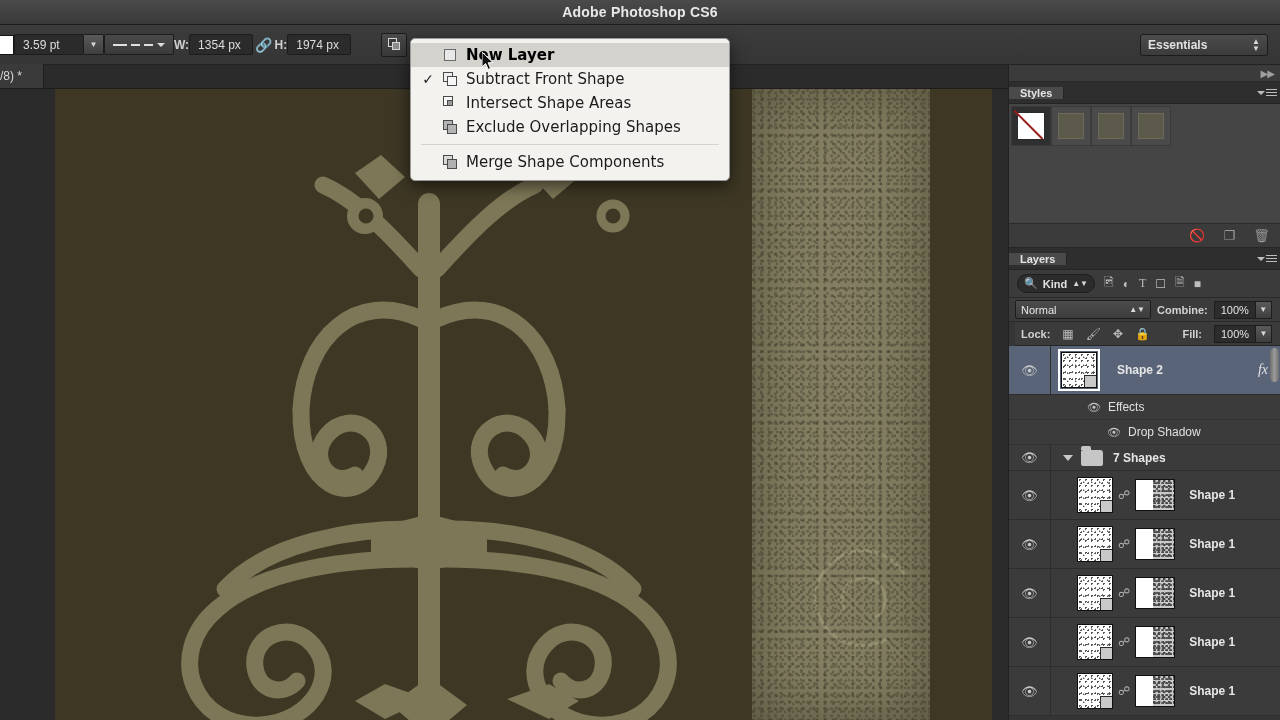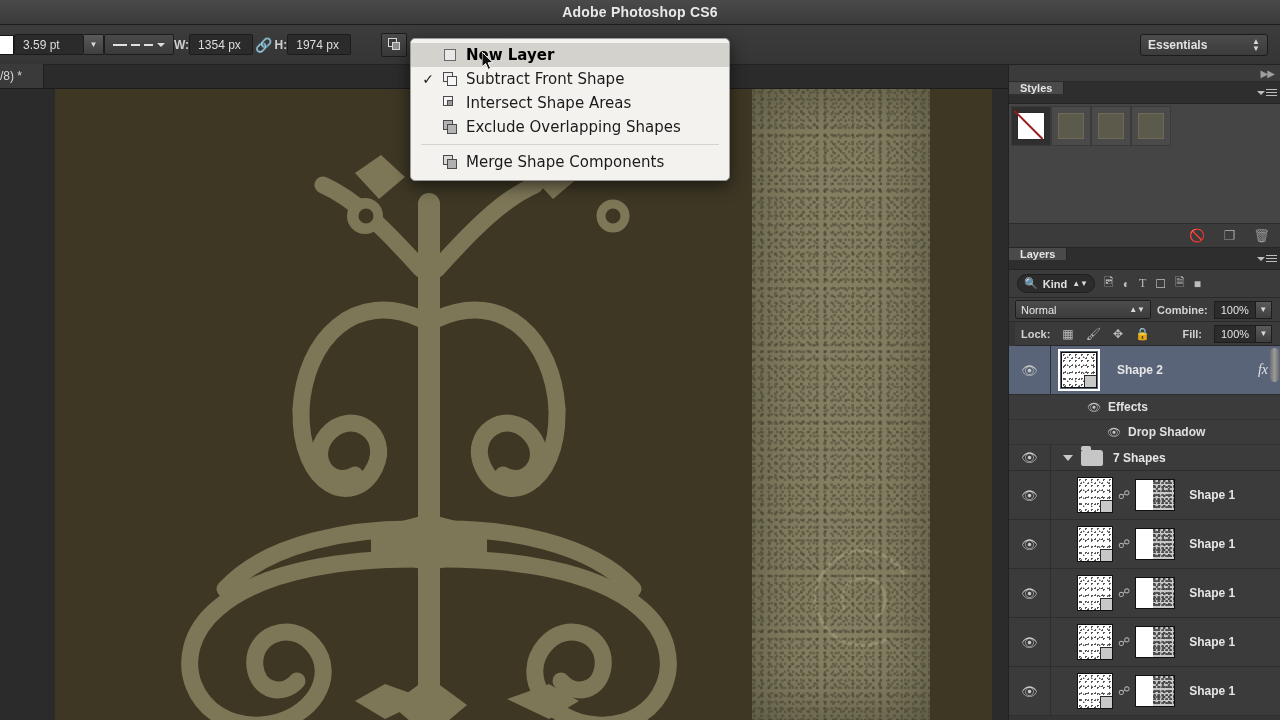--- a/index.html
+++ b/index.html
@@ -139,21 +139,21 @@
     position: absolute; left: 1008px; top: 65px; width: 272px; height: 655px;
     background: #353535; border-left: 1px solid #222;
   }
   .dock-top {
     height: 17px; background: #3b3b3b; border-bottom: 1px solid #2a2a2a;
     display: flex; align-items: center; justify-content: flex-end; padding-right: 6px;
   }
   .chev-collapse { color: #9e9e9e; font-size: 10px; letter-spacing: -1px; }
 
   .panel-tabrow {
-    height: 22px; background: #2e2e2e; display: flex; align-items: flex-start;
+    height: 22px; background: #2e2e2e; display: flex; align-items: center;
     border-bottom: 1px solid #242424; position: relative;
   }
   .panel-tab {
     background: #4a4a4a; color: #e4e4e4; font-size: 11px; font-weight: bold;
     display: flex; align-items: center; padding: 0 11px;
     border-right: 1px solid #252525;
   }
   .panel-menu-btn {
     position: absolute; right: 5px; top: 4px; width: 18px; height: 13px;
     display: flex; align-items: center; gap: 1px;
@@ -268,21 +268,21 @@
       radial-gradient(circle at 40% 80%, #4a4a4a 1px, transparent 1.6px);
     background-size: 5px 5px, 6px 6px, 4px 4px;
   }
   .layer-name { color: #e6e6e6; font-size: 12px; font-weight: bold; margin-left: 14px; }
   .fx-mark { color: #e2e2e2; font-size: 14px; font-style: italic; font-family: "Liberation Serif", serif; }
 
   .sub-row {
     height: 25px; background: #3b3b3b; display: flex; align-items: center;
     border-bottom: 1px solid #323232;
   }
-  .sub-label { color: #e0e0e0; font-size: 12px; font-weight: bold; }
+  .sub-label { color: #e0e0e0; font-size: 12px; font-weight: normal; }
 
   .group-row {
     height: 26px; background: #3b3b3b; display: flex; align-items: center;
     border-bottom: 1px solid #2e2e2e;
   }
   .tri { width:0;height:0;border-left:5px solid transparent;border-right:5px solid transparent;border-top:6px solid #c8c8c8; }
   .folder {
     width: 22px; height: 16px; background: #c6c6c6; border-radius: 2px 3px 2px 2px;
     position: relative;
   }

